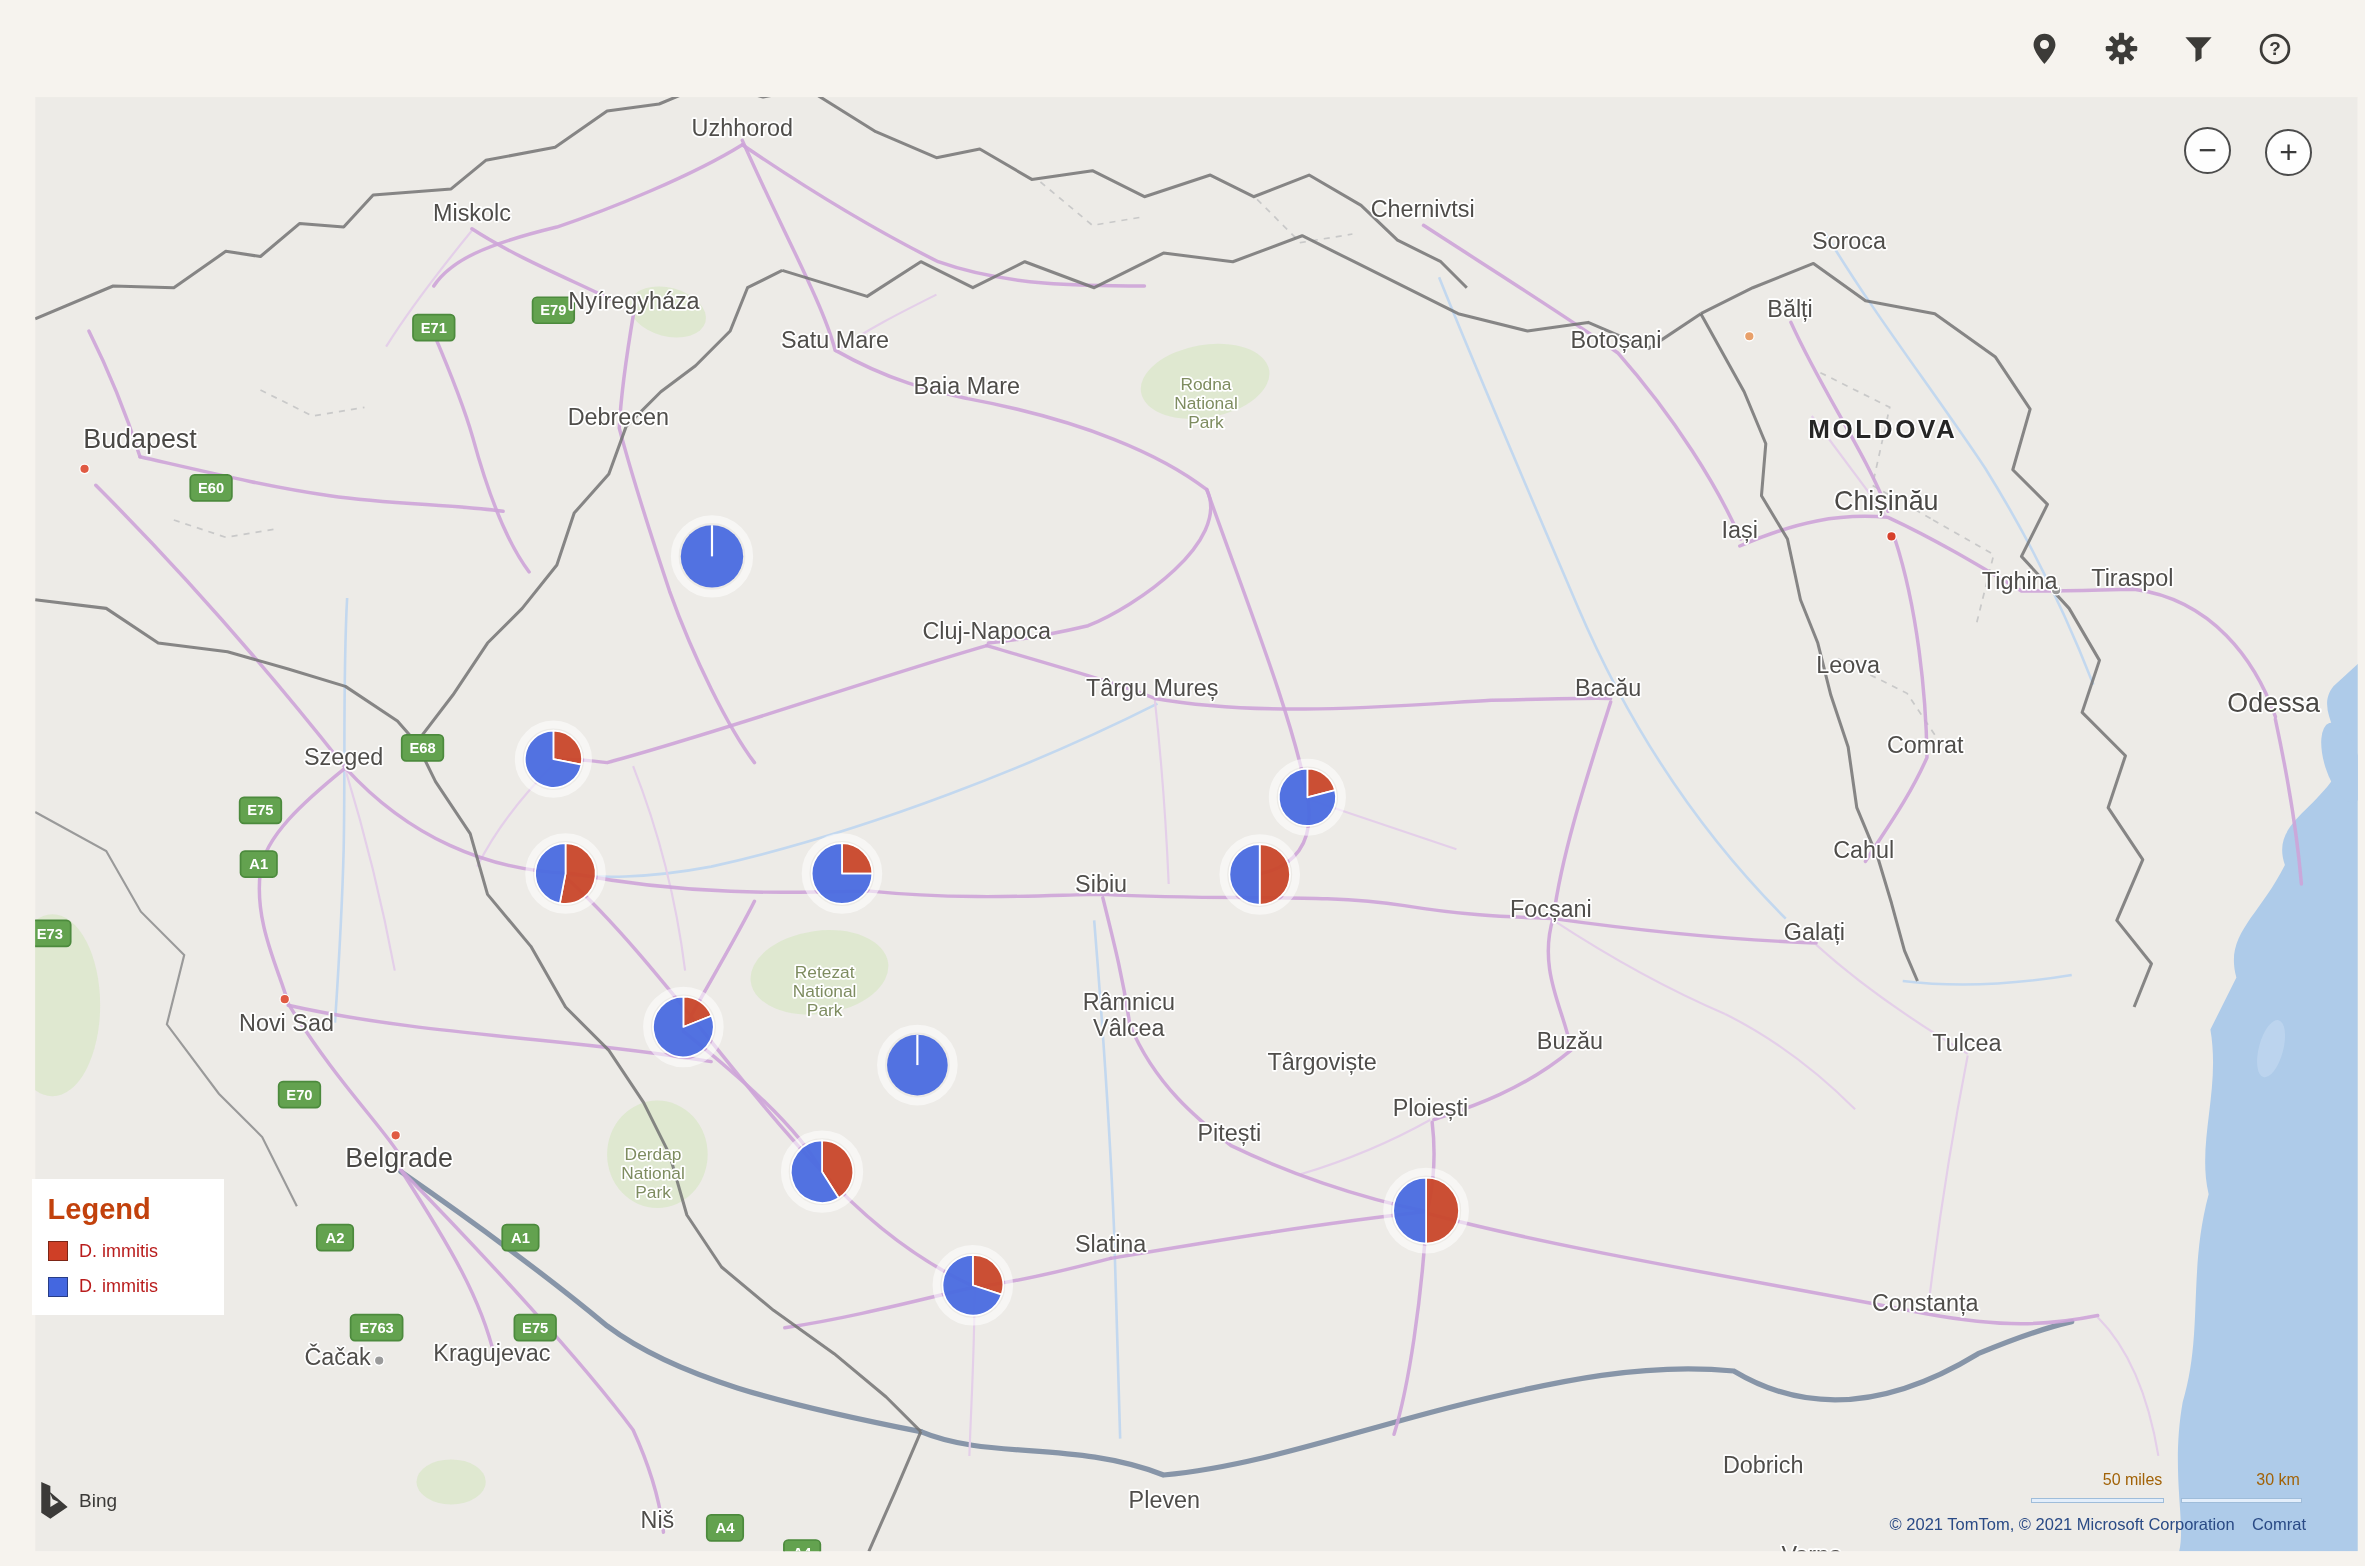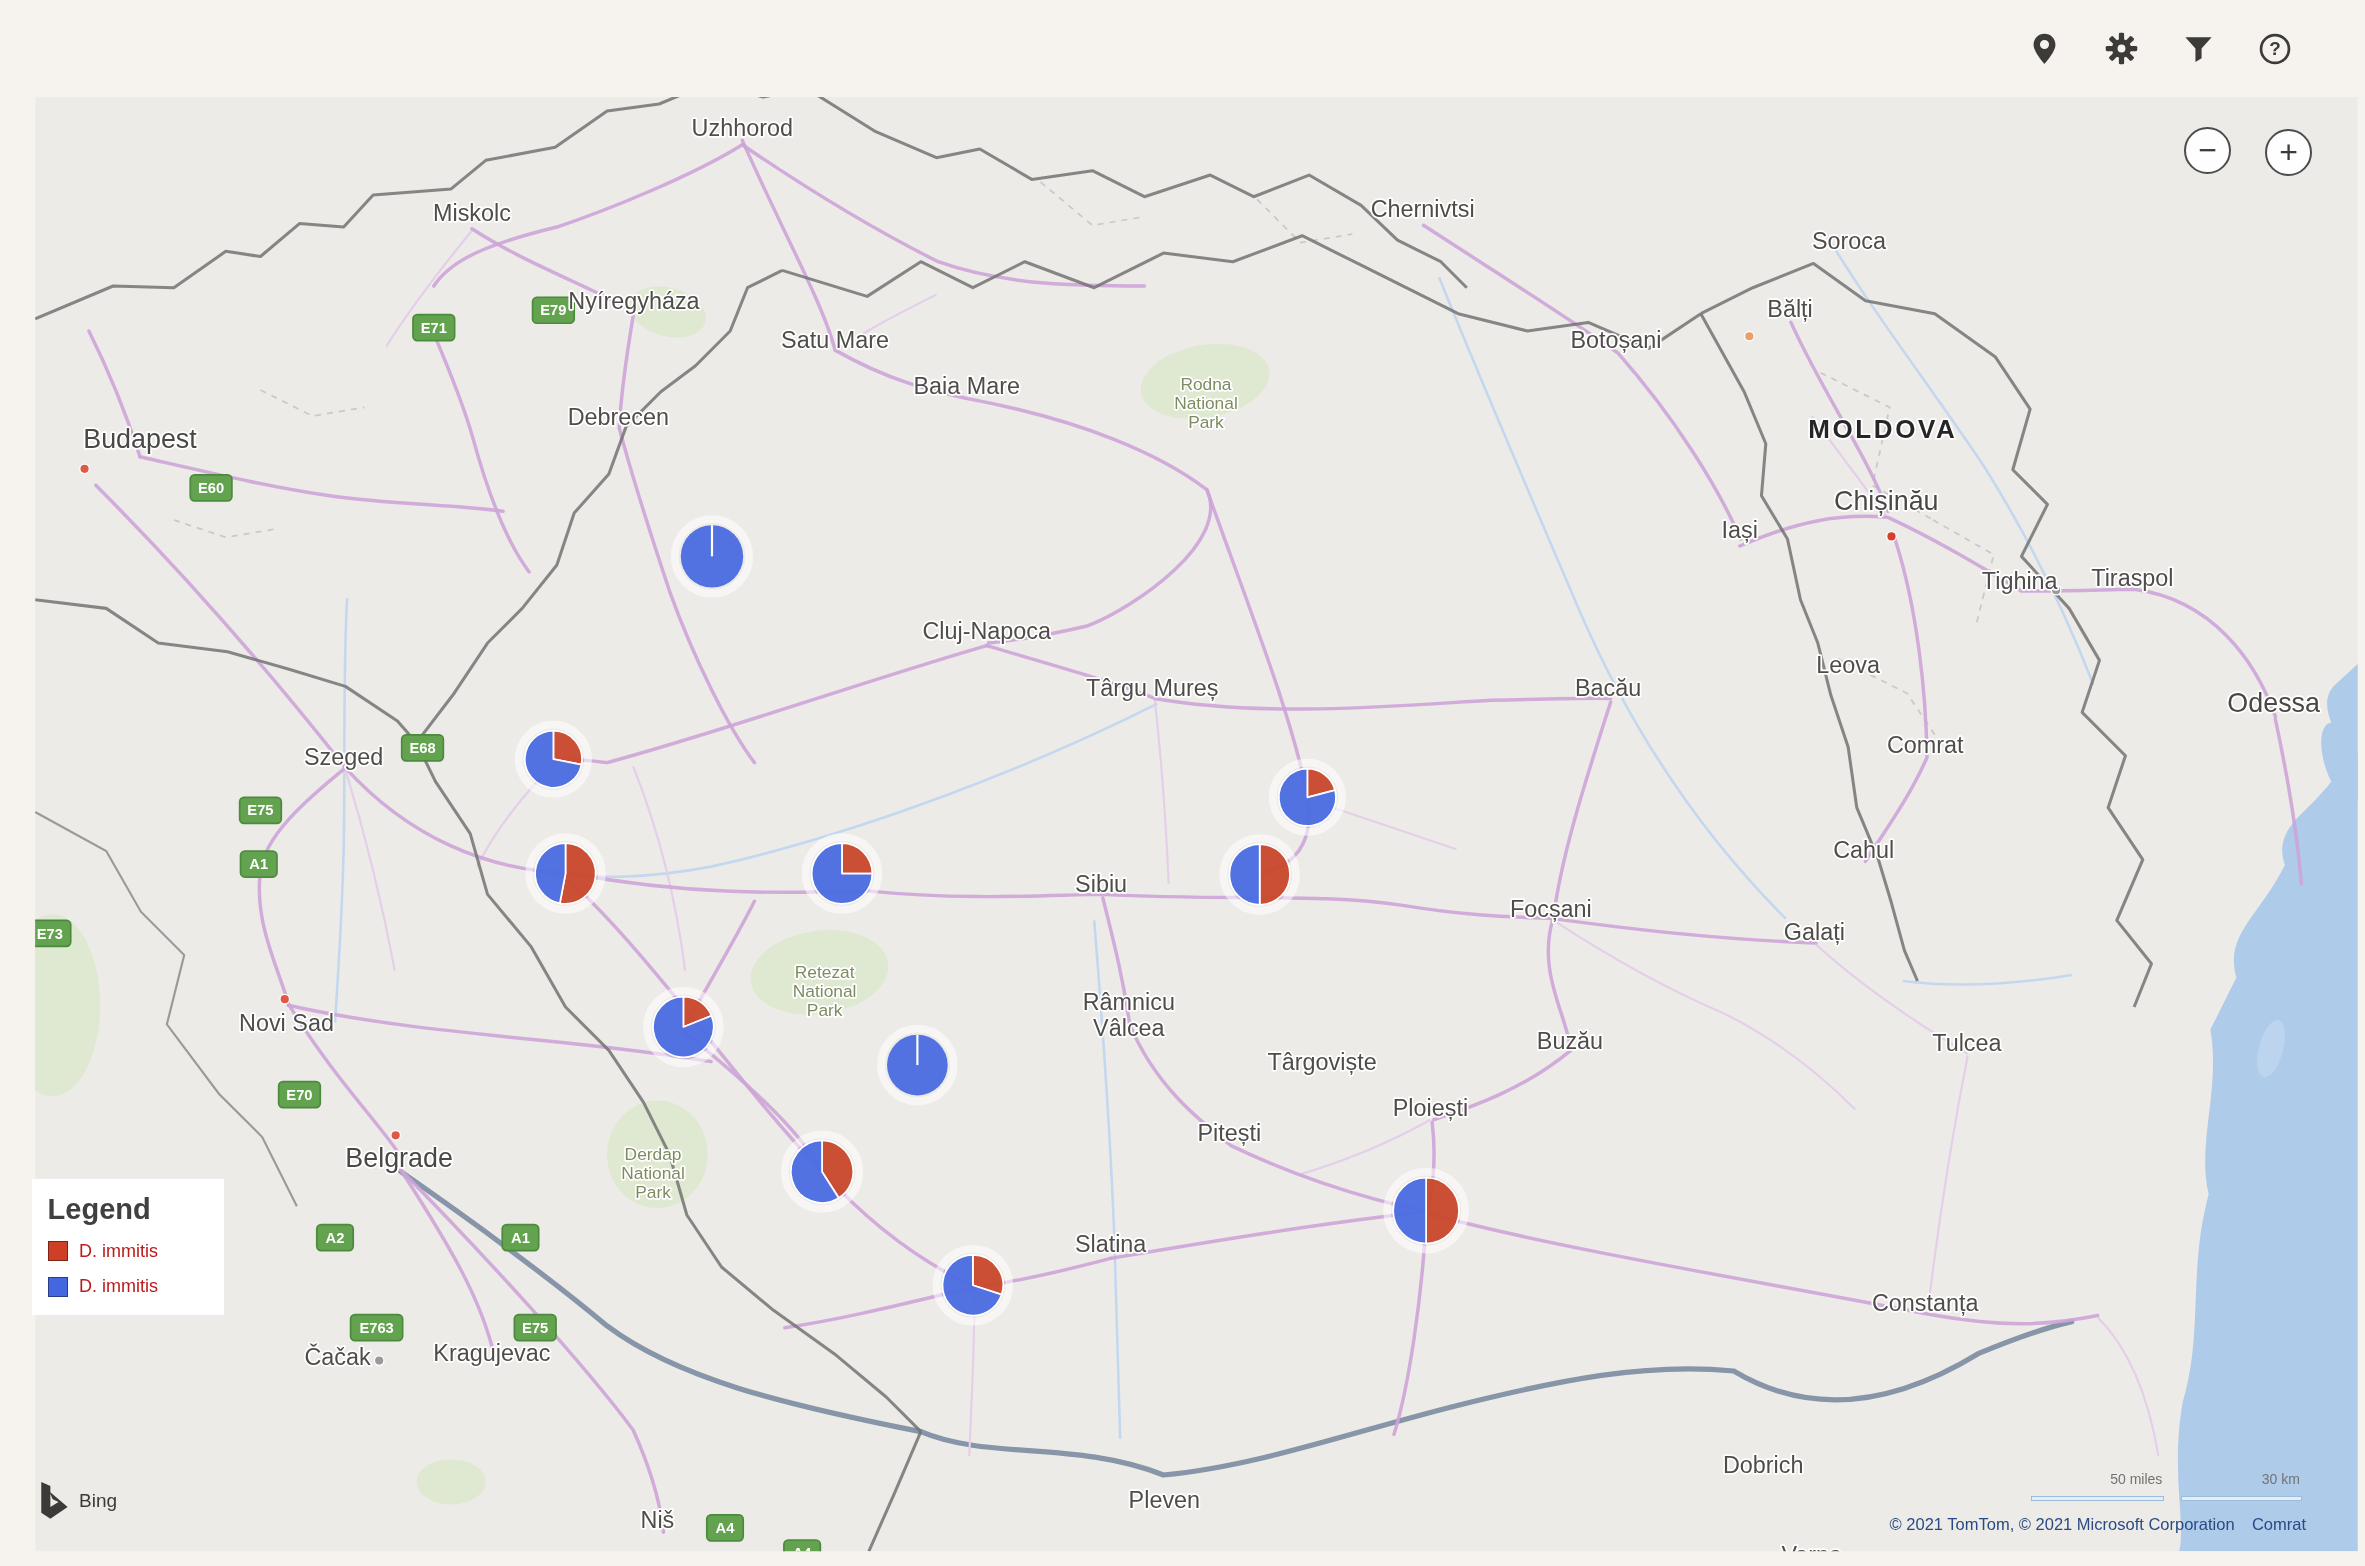--- a/index.html
+++ b/index.html
@@ -17,29 +17,29 @@
     position:absolute;width:47px;height:47px;border-radius:50%;
     background:rgba(255,255,255,.95);border:2.6px solid #4c4c4c;color:#3a3a3a;
     font-size:32px;line-height:43px;text-align:center;box-sizing:border-box;z-index:20;cursor:pointer;user-select:none;
   }
   #zoom-out{left:2184px;top:127px;}
   #zoom-in{left:2265px;top:129px;}
   .legend{
     position:absolute;left:32px;top:1179px;width:192px;background:#ffffff;
     padding:14px 15.6px 17.3px 15.6px;box-sizing:border-box;z-index:20;
   }
-  .legend-title{font-size:29px;font-weight:600;color:#404040;}
+  .legend-title{font-size:29px;font-weight:600;color:#c2410c;}
   .legend-row{display:flex;align-items:center;gap:11.3px;margin-top:14.7px;}
   .legend-swatch{width:20px;height:20px;border:0.9px solid rgba(0,0,0,.4);box-sizing:border-box;flex:0 0 auto;}
   .legend-label{font-size:18px;color:#b91c1c;}
   .bing{position:absolute;left:36px;top:1481px;display:flex;align-items:center;gap:7px;z-index:20;}
   .bing-text{font-size:19px;color:#3b3a38;}
   .scalebars{position:absolute;top:1471px;left:2031px;display:flex;gap:16.5px;z-index:20;}
   .sb{display:flex;flex-direction:column;align-items:flex-end;}
-  .sb span{font-size:14px;color:#737373;margin-bottom:9px;padding-right:1.7px;}
+  .sb span{font-size:16px;color:#a16207;margin-bottom:9px;padding-right:1.7px;}
   .sb .bar{height:5.2px;background:#e3eefb;border:0.9px solid #9fbdda;box-sizing:border-box;}
   .bar.miles{width:133px;}
   .bar.km{width:121px;}
   .attribution{position:absolute;top:1515px;right:60px;font-size:16.5px;color:#2a4a85;z-index:20;white-space:nowrap;}
   .attribution .terms{margin-left:17.3px;color:#2a4a85;text-decoration:none;cursor:pointer;}
 </style>
 </head>
 <body>
 
 <svg id="map-svg" width="2366" height="1566" viewBox="0 0 2729 1807">

